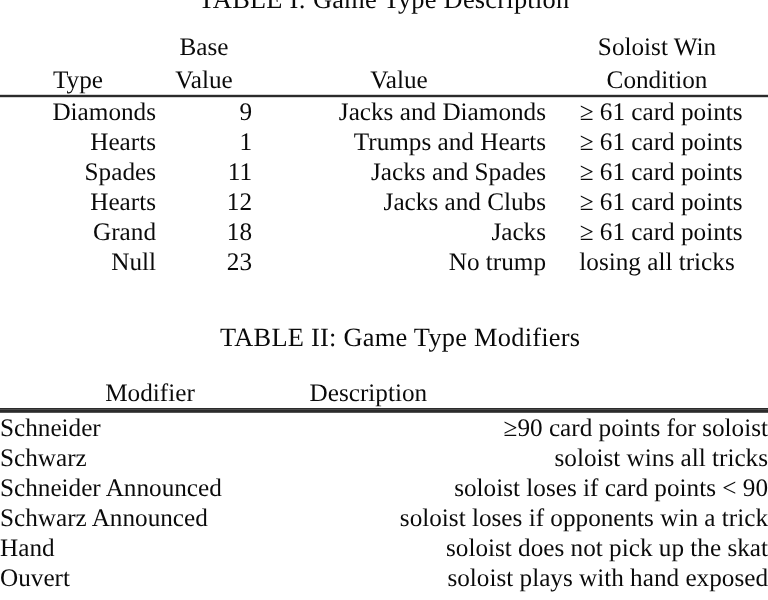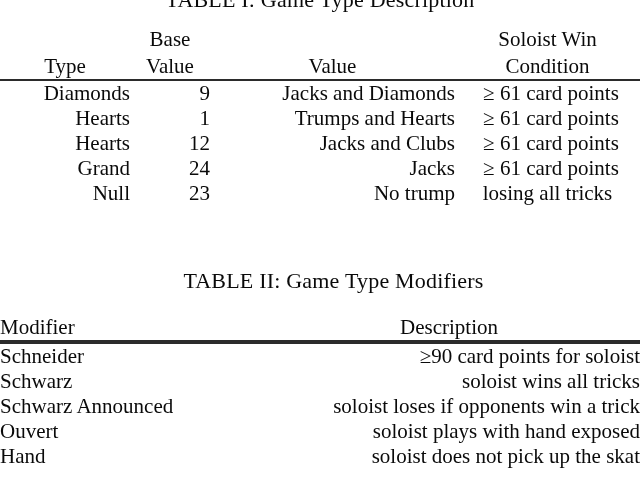--- a/index.html
+++ b/index.html
@@ -89,22 +89,22 @@
   #table2 { position: absolute; top: 312px; left: 0; font-size: 21px; }
   #table2 col.c-mod  { width: 250px; }
   #table2 col.c-desc { width: 390px; }
 
   #table2 thead td { height: 28px; }
   #table2 tbody td { height: 24px; }
 
   #table2 td.col-mod  { }
   #table2 td.col-desc { text-align: right; padding-left: 8px; }
 
-  #table2 thead td.col-mod  { text-align: left; }
-  #table2 thead td.col-desc { text-align: center; padding-left: 8px; }
+  #table2 thead td.col-mod  { text-align: center; }
+  #table2 thead td.col-desc { text-align: left; padding-left: 8px; }
 
   #table2 .rule-row-thin td {
     border-top: 1px solid #2b2b2b;
     height: 0; line-height: 0; font-size: 0;
   }
   #table2 .rule-row-thick td {
     border-top: 3px solid #2b2b2b;
     height: 0; line-height: 0; font-size: 0;
   }
 </style>
@@ -146,28 +146,34 @@
         <td class="col-trumps">Jacks and Diamonds</td>
         <td class="col-win">≥ 61 card points</td>
       </tr>
       <tr>
         <td class="col-type">Hearts</td>
         <td class="col-base">1</td>
         <td class="col-trumps">Trumps and Hearts</td>
         <td class="col-win">≥ 61 card points</td>
       </tr>
       <tr>
+        <td class="col-type">Spades</td>
+        <td class="col-base">11</td>
+        <td class="col-trumps">Jacks and Spades</td>
+        <td class="col-win">≥ 61 card points</td>
+      </tr>
+      <tr>
         <td class="col-type">Hearts</td>
         <td class="col-base">12</td>
         <td class="col-trumps">Jacks and Clubs</td>
         <td class="col-win">≥ 61 card points</td>
       </tr>
       <tr>
         <td class="col-type">Grand</td>
-        <td class="col-base">24</td>
+        <td class="col-base">18</td>
         <td class="col-trumps">Jacks</td>
         <td class="col-win">≥ 61 card points</td>
       </tr>
       <tr>
         <td class="col-type">Null</td>
         <td class="col-base">23</td>
         <td class="col-trumps">No trump</td>
         <td class="col-win center-last">losing all tricks</td>
       </tr>
     </tbody>
@@ -195,27 +201,31 @@
     <tbody>
       <tr>
         <td class="col-mod">Schneider</td>
         <td class="col-desc">≥90 card points for soloist</td>
       </tr>
       <tr>
         <td class="col-mod">Schwarz</td>
         <td class="col-desc">soloist wins all tricks</td>
       </tr>
       <tr>
+        <td class="col-mod">Schneider Announced</td>
+        <td class="col-desc">soloist loses if card points &lt; 90</td>
+      </tr>
+      <tr>
         <td class="col-mod">Schwarz Announced</td>
         <td class="col-desc">soloist loses if opponents win a trick</td>
       </tr>
       <tr>
+        <td class="col-mod">Hand</td>
+        <td class="col-desc">soloist does not pick up the skat</td>
+      </tr>
+      <tr>
         <td class="col-mod">Ouvert</td>
         <td class="col-desc">soloist plays with hand exposed</td>
       </tr>
-      <tr>
-        <td class="col-mod">Hand</td>
-        <td class="col-desc">soloist does not pick up the skat</td>
-      </tr>
     </tbody>
   </table>
 
 </div>
 
 </body></html>

